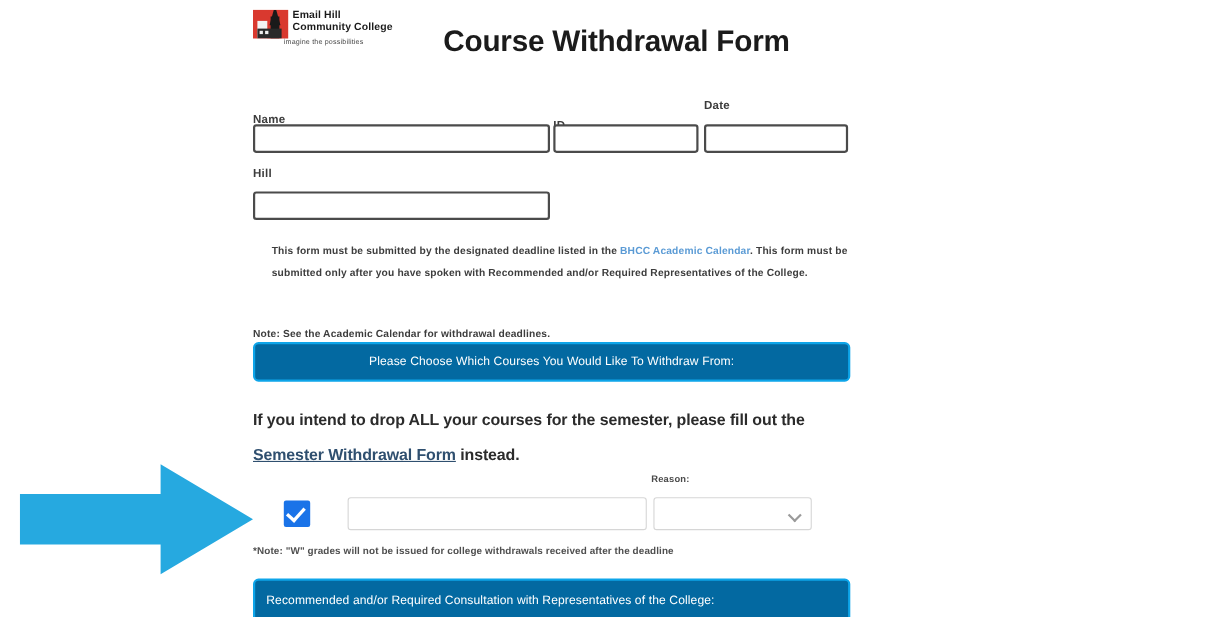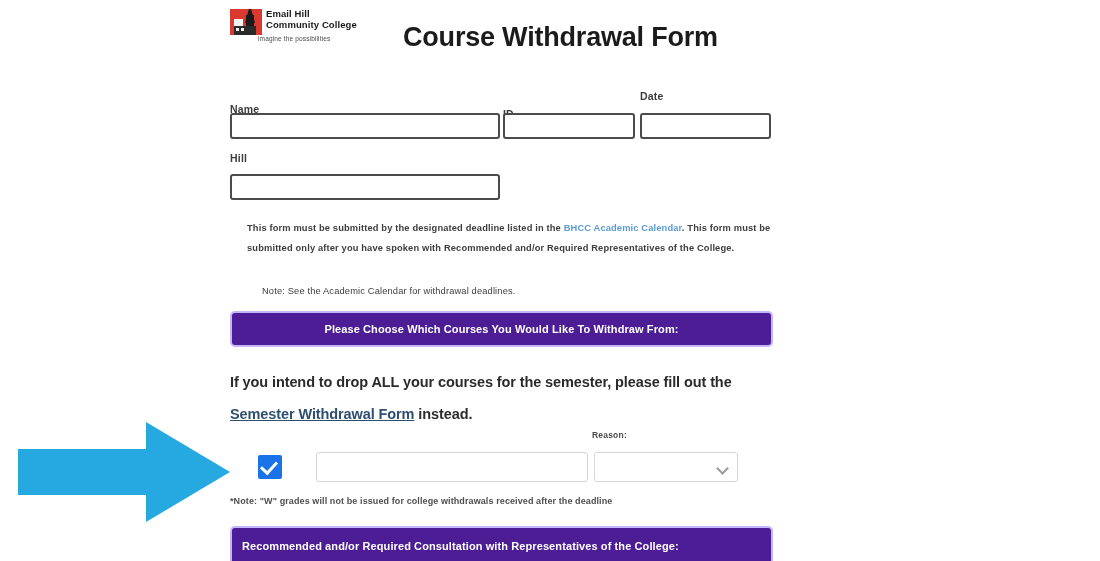--- a/index.html
+++ b/index.html
@@ -170,39 +170,38 @@
     color: #3d3d3d;
     letter-spacing: 0.15px;
   }
   #instructions a.cal-link {
     color: #5b9bd5;
     text-decoration: none;
   }
   #note-deadlines {
     position: absolute;
     left: 2px;
-    top: 284px;
+    top: 296px;
     font-size: 9.3px;
-    font-weight: normal;
+    font-weight: bold;
     line-height: 14px;
     color: #3d3d3d;
     letter-spacing: 0.15px;
-    margin-left: 32px;
   }
 
   
   .red-banner {
     position: absolute;
     box-sizing: border-box;
-    background: #4c1d95;
-    border: 2px solid #c4b5fd;
+    background: #0369a1;
+    border: 2px solid #0ea5e9;
     border-radius: 5px;
     color: #ffffff;
     font-size: 11px;
-    font-weight: bold;
+    font-weight: normal;
     letter-spacing: 0.1px;
     display: flex;
     align-items: center;
   }
   #banner-choose-courses {
     left: 2px;
     top: 311px;
     width: 543px;
     height: 36px;
     justify-content: center;

